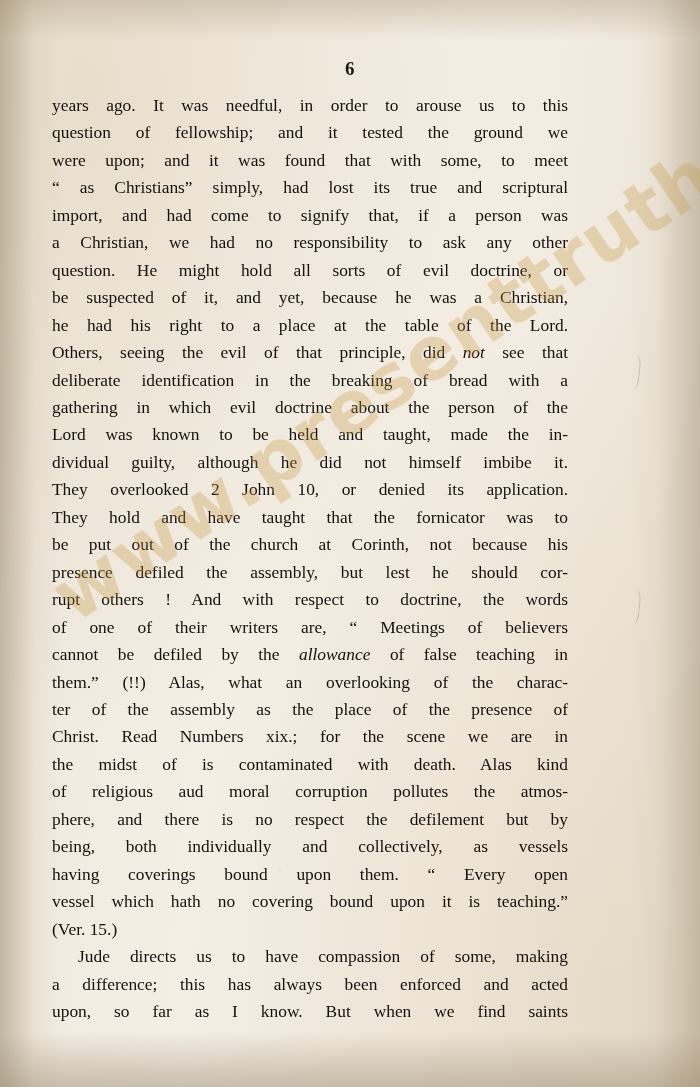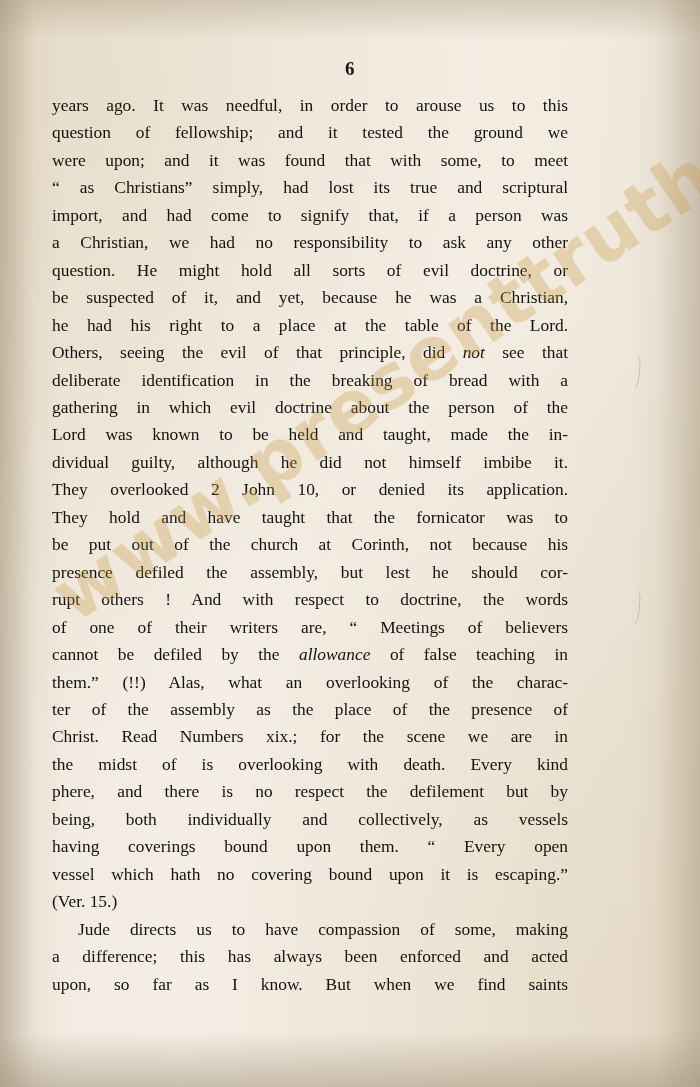--- a/index.html
+++ b/index.html
@@ -184,25 +184,26 @@
       <span class="line just">They overlooked  2  John  10,  or  denied  its  application.</span>
       <span class="line just">They hold and  have taught that  the fornicator was  to</span>
       <span class="line just">be  put out  of  the  church  at  Corinth, not  because  his</span>
       <span class="line just">presence defiled  the  assembly,  but lest  he  should cor-</span>
       <span class="line just">rupt others !   And with  respect  to doctrine, the words</span>
       <span class="line just">of  one  of  their  writers  are,  “ Meetings  of  believers</span>
       <span class="line just"><span>cannot  be  defiled  by the </span><i>allowance</i><span> of  false  teaching in</span></span>
       <span class="line just">them.”  (!!)   Alas, what an overlooking of  the charac-</span>
       <span class="line just">ter  of  the  assembly  as  the  place  of  the  presence  of</span>
       <span class="line just">Christ.    Read  Numbers  xix.; for the   scene  we  are  in</span>
-      <span class="line just">the  midst of is overlooking with  death.    Every  kind</span>
+      <span class="line just">the  midst of is contaminated with  death.    Alas  kind</span>
+      <span class="line just">of  religious  aud  moral  corruption  pollutes  the  atmos-</span>
       <span class="line just">phere, and  there is  no  respect  the  defilement  but by</span>
       <span class="line just">being,  both  individually  and  collectively,  as  vessels</span>
       <span class="line just">having  coverings  bound  upon  them.   “ Every  open</span>
-      <span class="line just">vessel which hath no covering bound upon it is escaping.”</span>
+      <span class="line just">vessel which hath no covering bound upon it is teaching.”</span>
       <span class="line just last">(Ver. 15.)</span>
     </p>
 
     <p class="para">
       <span class="line just"><span style="display:inline-block;width:26px;"></span><span>Jude directs us to have compassion of some, making</span></span>
       <span class="line just">a difference;  this has always  been  enforced  and  acted</span>
       <span class="line just">upon, so  far  as  I  know.   But when  we  find  saints</span>
     </p>
 
   </div>

